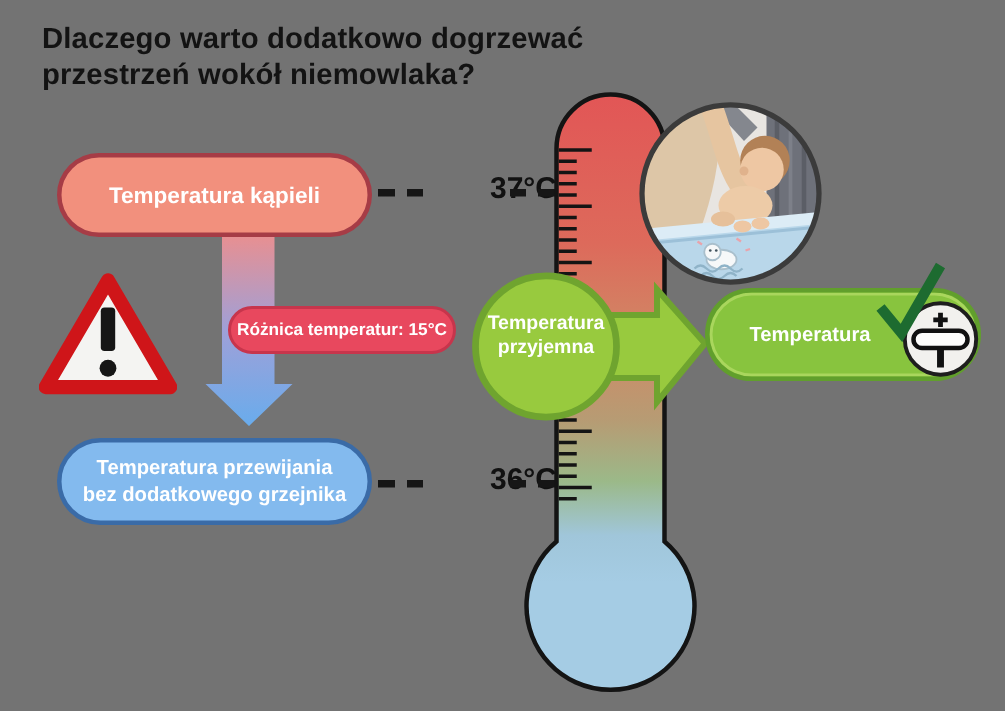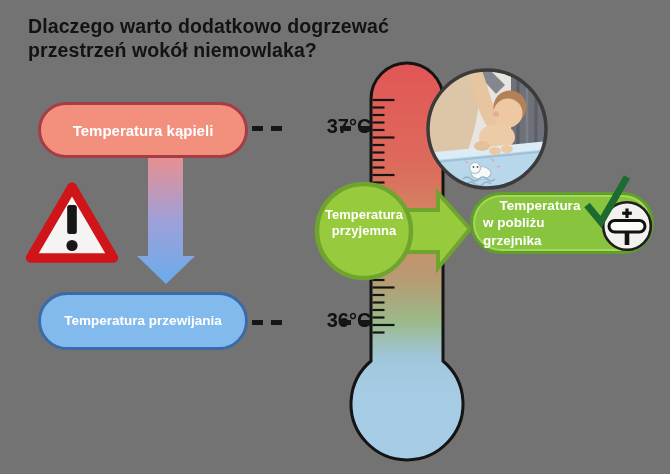--- a/index.html
+++ b/index.html
@@ -77,23 +77,27 @@
   <div class="abs dash d37a"></div>
   <div class="abs temp t37">37°C</div>
   <div class="abs dash d37b"></div>
 
   <svg class="abs" style="left:26px;top:180px;" width="92" height="85" viewBox="0 0 92 85">
     <polygon points="46,7 87.5,78 4.5,78" fill="#f4f4f2" stroke="#cf1519" stroke-width="9.5" stroke-linejoin="round"></polygon>
     <rect x="41.2" y="25" width="9.6" height="29" rx="2.5" fill="#161616"></rect>
     <circle cx="46" cy="65.5" r="5.6" fill="#161616"></circle>
   </svg>
 
+  <div class="abs pill pill-diff">
+    <span>Różnica temperatur: 15°C</span>
+  </div>
 
   <div class="abs pill pill-changing">
     <span>Temperatura przewijania</span>
+    <span>bez dodatkowego grzejnika</span>
   </div>
   <div class="abs dash d22a"></div>
   <div class="abs temp t22">36°C</div>
   <div class="abs dash d22b"></div>
 
   <svg class="abs" style="left:345px;top:58px;" width="125" height="410" viewBox="0 0 125 410">
     <defs>
       <linearGradient id="thermoGrad" x1="0" y1="5" x2="0" y2="402" gradientUnits="userSpaceOnUse">
         <stop offset="0" stop-color="#e25656"></stop>
         <stop offset="0.25" stop-color="#dd6a5b"></stop>
@@ -186,21 +190,20 @@
     <polygon points="90,34 133,34 133,17 165,53 133,92 133,76 90,76" fill="#98ca3e" stroke="#6fa42f" stroke-width="4"></polygon>
     <circle cx="59" cy="55" r="47" fill="#98ca3e" stroke="#6fa42f" stroke-width="4.5"></circle>
   </svg>
   <div class="abs comfort-text">
     <div>Temperatura</div>
     <div>przyjemna</div>
   </div>
 
   <div class="abs pill pill-heater">
     <span>Temperatura</span>
-    <span>w pobliżu grzejnika</span>
   </div>
 
   <svg class="abs" style="left:600px;top:199px;" width="54" height="54" viewBox="0 0 54 54">
     <circle cx="27" cy="27" r="23.8" fill="#f2f1ee" stroke="#1e1e1e" stroke-width="2.6"></circle>
     <line x1="27" y1="9.5" x2="27" y2="19" stroke="#111" stroke-width="3.2"></line>
     <line x1="22.2" y1="14.2" x2="31.8" y2="14.2" stroke="#111" stroke-width="3.2"></line>
     <rect x="9" y="21.5" width="36" height="11.5" rx="5.7" fill="#fdfdfc" stroke="#111" stroke-width="3"></rect>
     <rect x="24.7" y="33" width="4.6" height="13" fill="#111"></rect>
   </svg>
 

